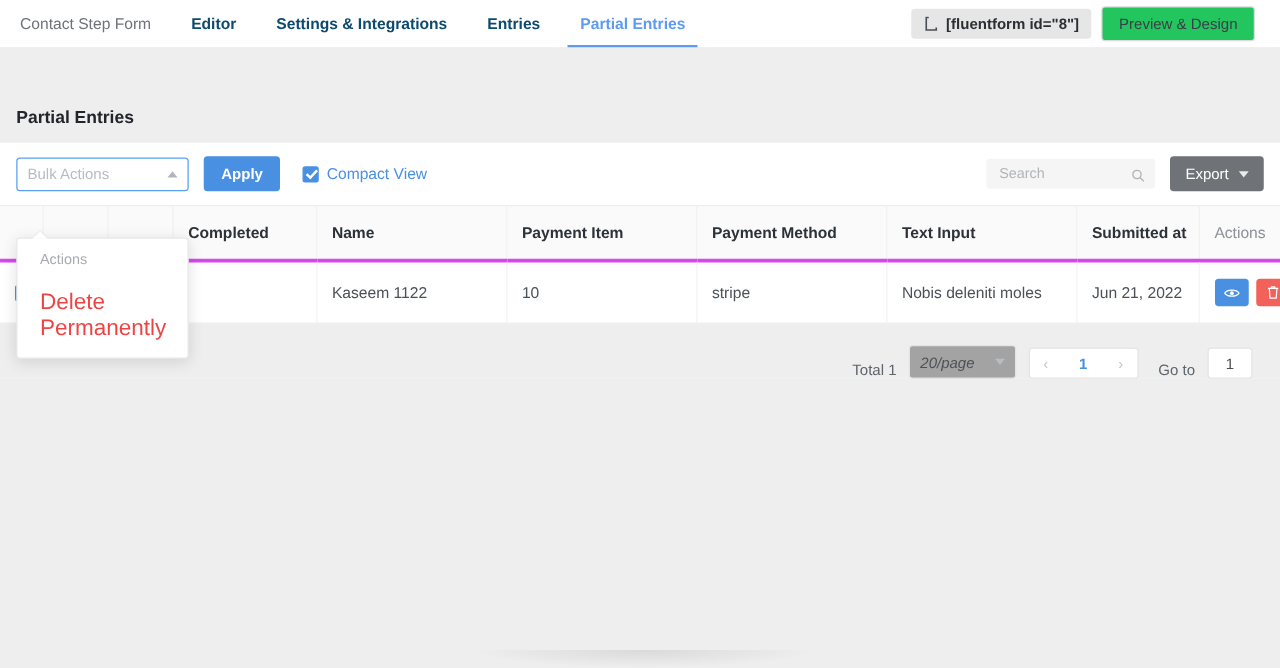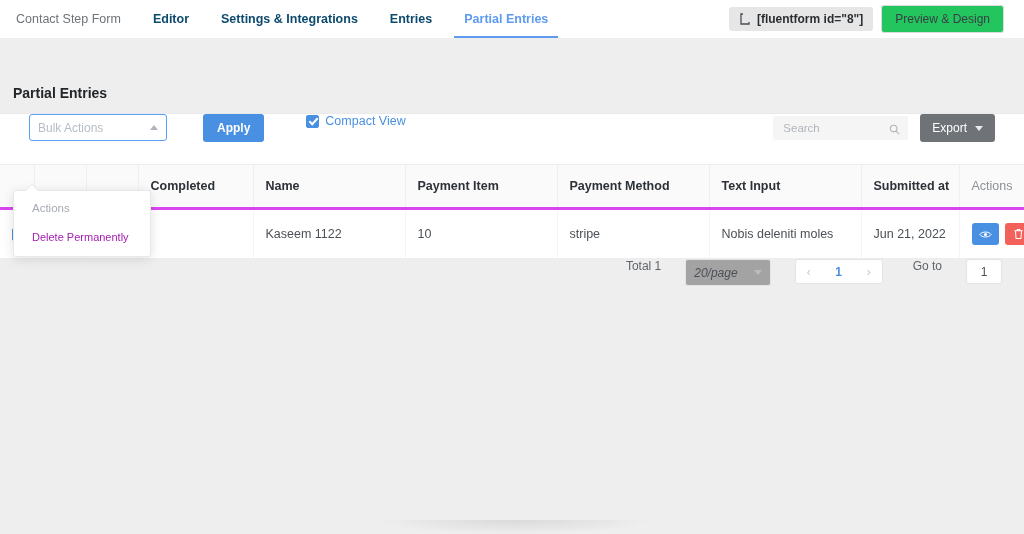--- a/index.html
+++ b/index.html
@@ -106,23 +106,22 @@
     width: 1024px;
     background: #ffffff;
     border-top: 1px solid #e9e9e9;
   }
 
   
   .toolbar {
     position: relative;
     height: 50px;
     display: flex;
-    align-items: flex-start;
-    padding: 0 29px;
-    gap: 24px;
+    align-items: center;
+    padding: 0 13px;
   }
   .bulk-select {
     width: 138px;
     height: 27px;
     border: 1px solid #57a0f5;
     border-radius: 3px;
     background: #ffffff;
     display: flex;
     align-items: center;
     padding: 0 8px;
@@ -310,23 +309,23 @@
     padding: 0;
   }
   .act-view { background: #4a90e2; }
   .act-del  { background: #f2615a; }
   .act-btn svg { display: block; }
 
   
   .pagination {
     height: 44px;
     display: flex;
-    align-items: flex-start;
+    align-items: flex-end;
     justify-content: flex-end;
-    gap: 24px;
+    gap: 10px;
     padding-right: 22px;
     background: #eeeeee;
     font-size: 12px;
     color: #5e646b;
   }
   .per-page {
     background: #a3a3a3;
     border: 1px solid #e4e4e4;
     border-radius: 3px;
     height: 25px;
@@ -413,22 +412,22 @@
     border-bottom: 6px solid #ffffff;
     filter: drop-shadow(0 -1px 0 #e8e8e8);
   }
   .dd-group-label {
     padding: 6px 18px 8px 18px;
     font-size: 11.5px;
     color: #a6abb1;
   }
   .dd-option {
     padding: 9px 18px 11px 18px;
-    font-size: 11px;
-    color: #a21caf;
+    font-size: 18px;
+    color: #ef4444;
     cursor: pointer;
   }
 
   
   .bottom-shade {
     position: absolute;
     left: 380px; bottom: 0;
     width: 270px; height: 14px;
     background: radial-gradient(ellipse at center top, rgba(0,0,0,.085), rgba(0,0,0,0) 72%);
     pointer-events: none;

